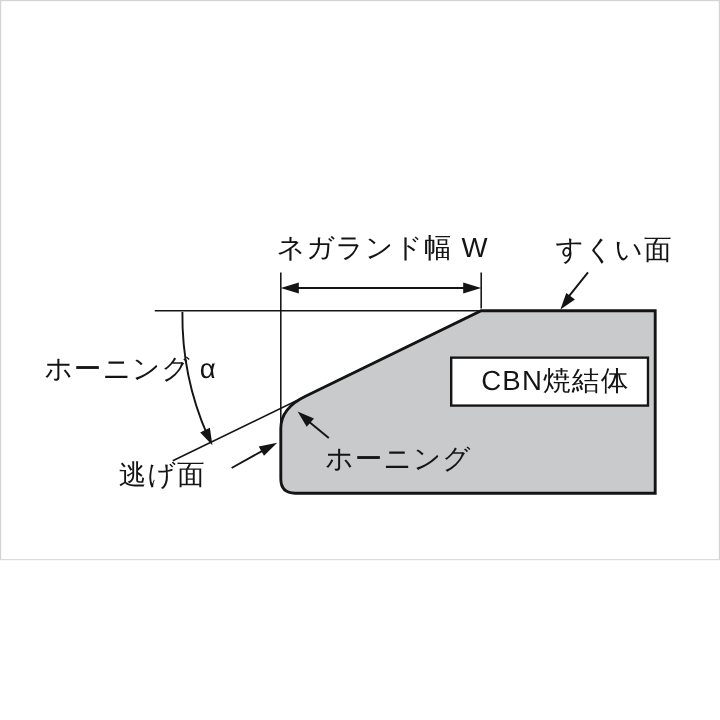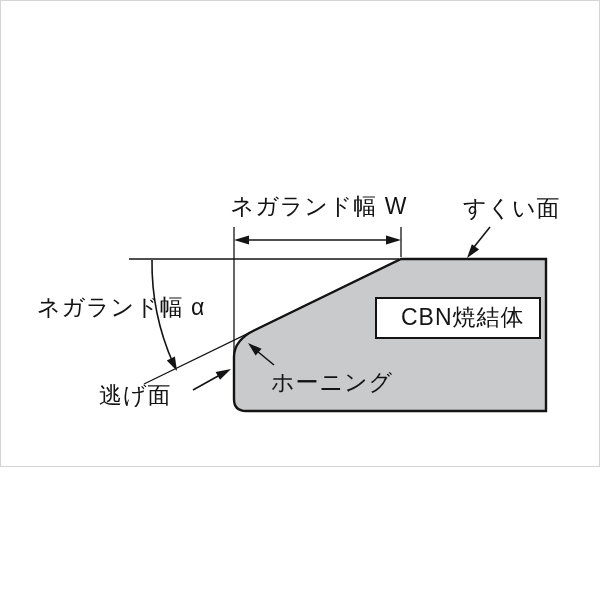--- a/index.html
+++ b/index.html
@@ -85,21 +85,21 @@
     <polygon class="head" points="247,342 260.6,347.8 254.6,354.6"></polygon>
 
     <line class="mid" x1="192" y1="389" x2="218" y2="374.5"></line>
     <polygon class="head" points="230,368 219,378.8 214.6,371"></polygon>
   </svg>
 
   <div class="label centered lbl-land-width">ネガランド幅 W</div>
 
   <div class="label lbl-rake-face">すくい面</div>
 
-  <div class="label lbl-land-angle">ネガランド幅 α</div>
+  <div class="label lbl-land-angle">ホーニング α</div>
 
   <div class="cbn-box">
     <span>CBN焼結体</span>
   </div>
 
   <div class="label lbl-honing">ホーニング</div>
 
   <div class="label lbl-flank-face">逃げ面</div>
 
 </div>

